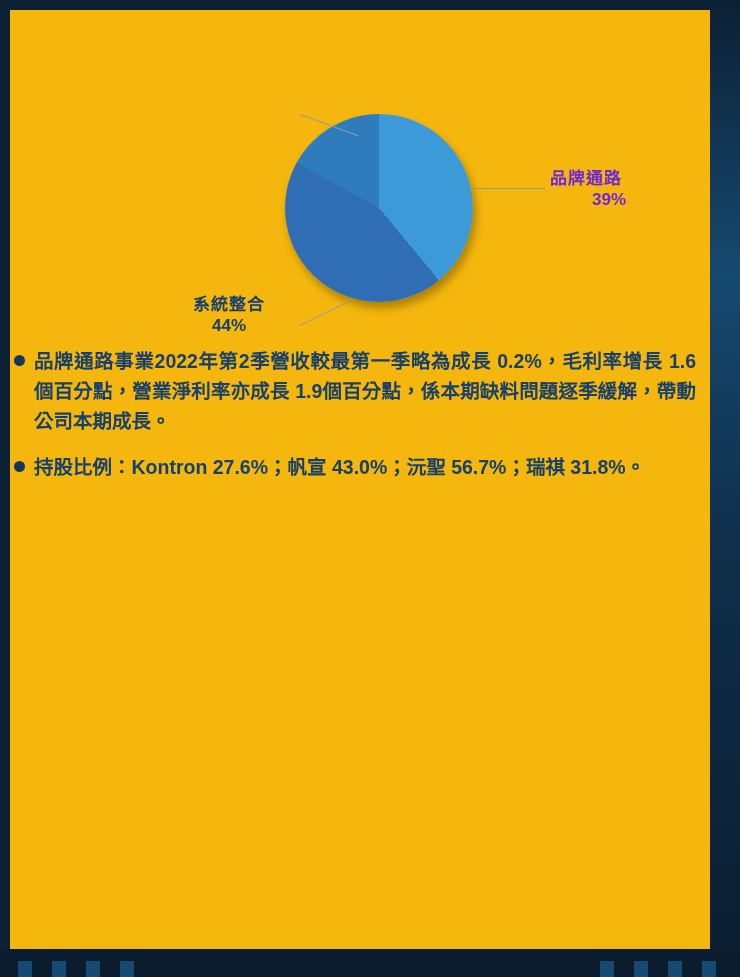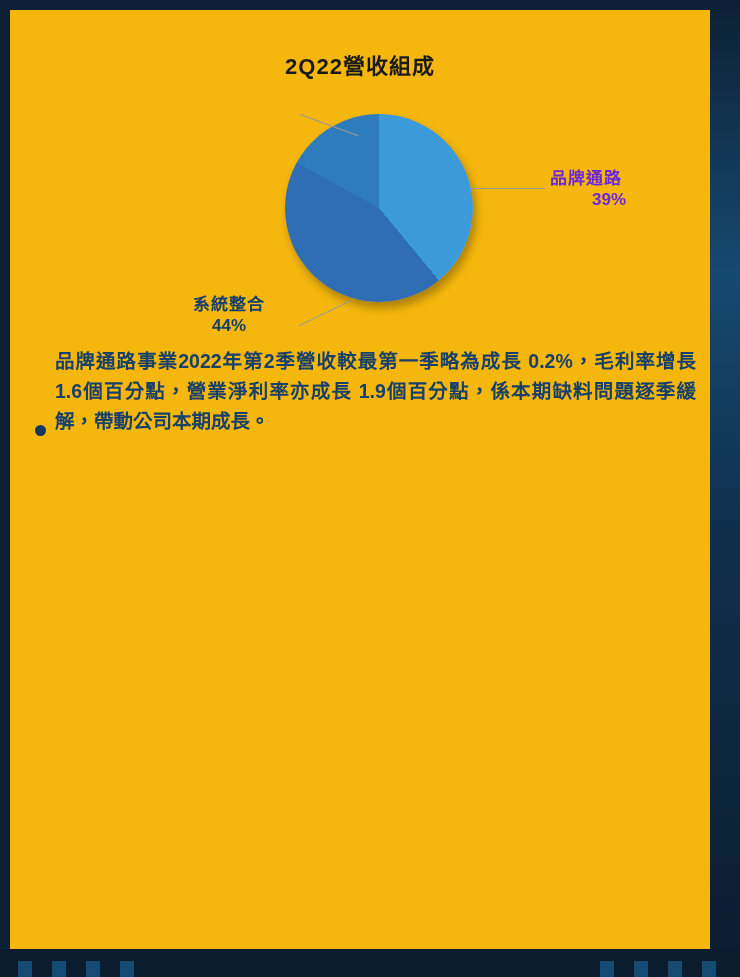--- a/index.html
+++ b/index.html
@@ -93,22 +93,22 @@
 
   
   .bullets {
     position: absolute;
     left: 0; top: 336px;
     width: 700px;
   }
   .bullet {
     position: relative;
     display: flex;
-    align-items: flex-end;
-    padding: 0 14px 0 25px;
+    align-items: flex-start;
+    padding: 0 14px 0 4px;
     margin-bottom: 16px;
   }
   .dot {
     flex: 0 0 auto;
     width: 11px; height: 11px;
     border-radius: 50%;
     background: #14365c;
     margin: 9px 9px 0 0;
   }
   .btext {
@@ -138,21 +138,20 @@
     <div class="tick" style="left:600px"></div>
     <div class="tick" style="left:634px"></div>
     <div class="tick" style="left:668px"></div>
     <div class="tick" style="left:702px"></div>
   </div>
 
   <div class="slide" style="background: rgb(245, 183, 13);">
 
     <div class="chart-area">
 
-      <div class="chart-title">2Q22營收組成</div>
 
       <div class="pie-wrap">
         <div class="pie" style="background: conic-gradient(rgb(61, 154, 217) 0deg, rgb(61, 154, 217) 140.4deg, rgb(47, 110, 181) 140.4deg, rgb(47, 110, 181) 298.8deg, rgb(47, 124, 189) 298.8deg, rgb(47, 124, 189) 360deg);"></div>
       </div>
 
       <div class="leader" style="left:459px; top:178px; width:76px;"></div>
       <div class="leader" style="left:283px; top:290px; width:58px; transform:rotate(-26deg); transform-origin:right center;"></div>
       <div class="leader" style="left:290px; top:104px; width:62px; transform:rotate(20deg); transform-origin:left center;"></div>
 
       <div class="lbl" id="lbl-brand">
@@ -169,16 +168,20 @@
 
     <div class="bullets">
 
       <div class="bullet" id="b1">
         <span class="dot"></span>
         <div class="btext">品牌通路事業2022年第2季營收較最第一季略為成長 0.2%，毛利率增長 1.6個百分點，營業淨利率亦成長 1.9個百分點，係本期缺料問題逐季緩解，帶動公司本期成長。</div>
       </div>
 
 
 
+      <div class="bullet" id="b4">
+        <span class="dot"></span>
+        <div class="btext">持股比例：Kontron 27.6%；帆宣 43.0%；沅聖 56.7%；瑞祺 31.8%。</div>
+      </div>
 
     </div>
   </div>
 </div>
 
 </body></html>

